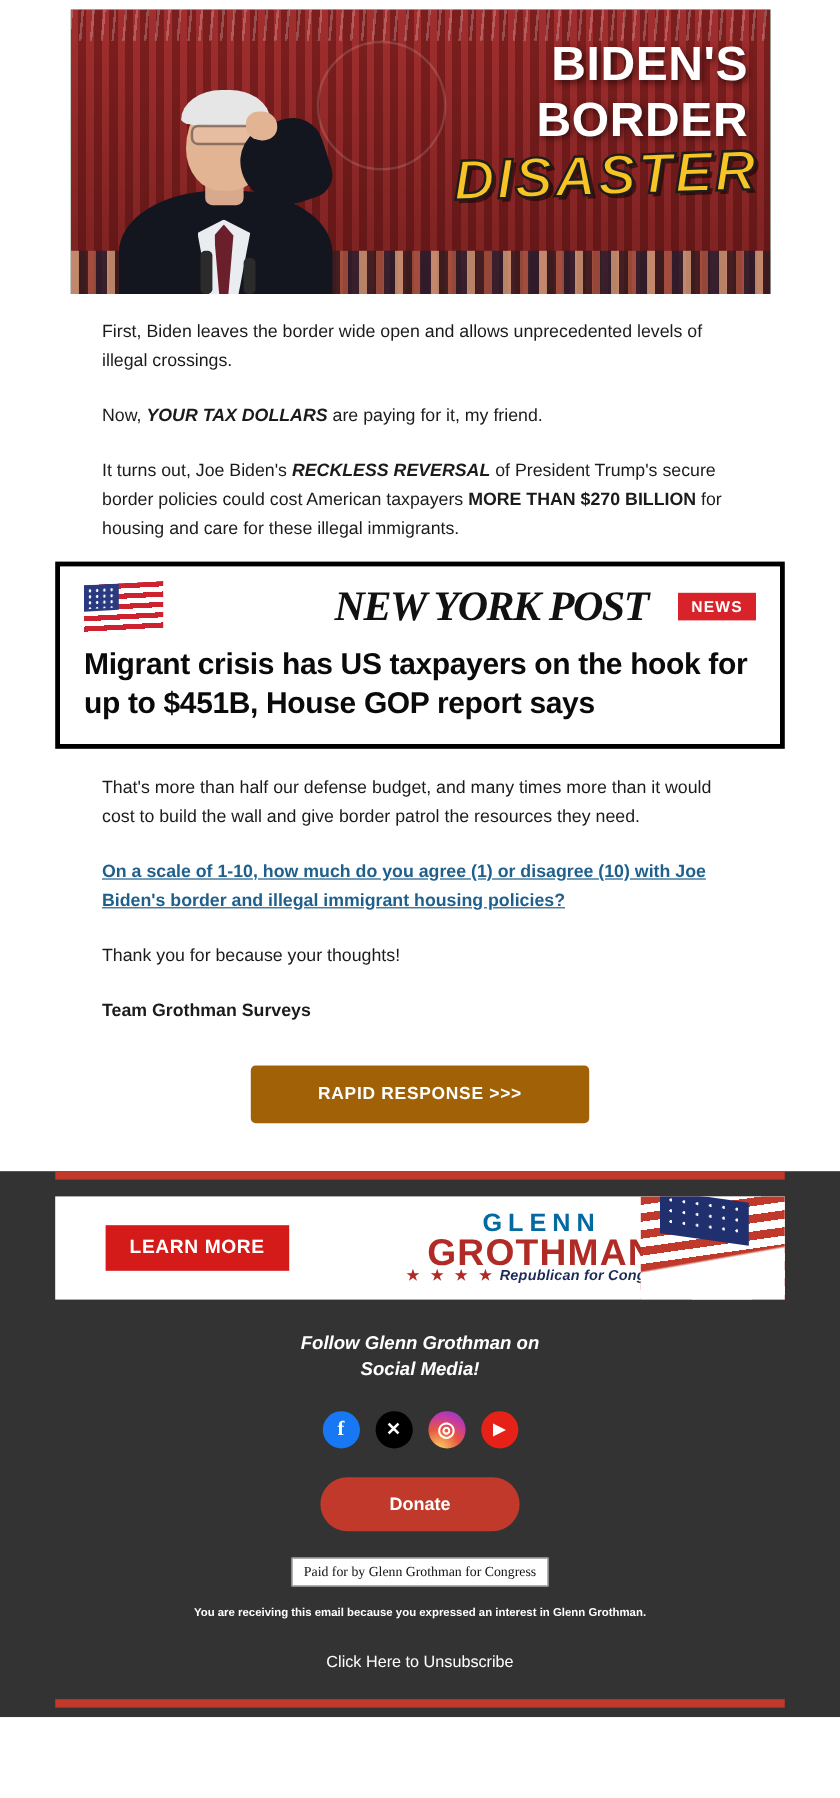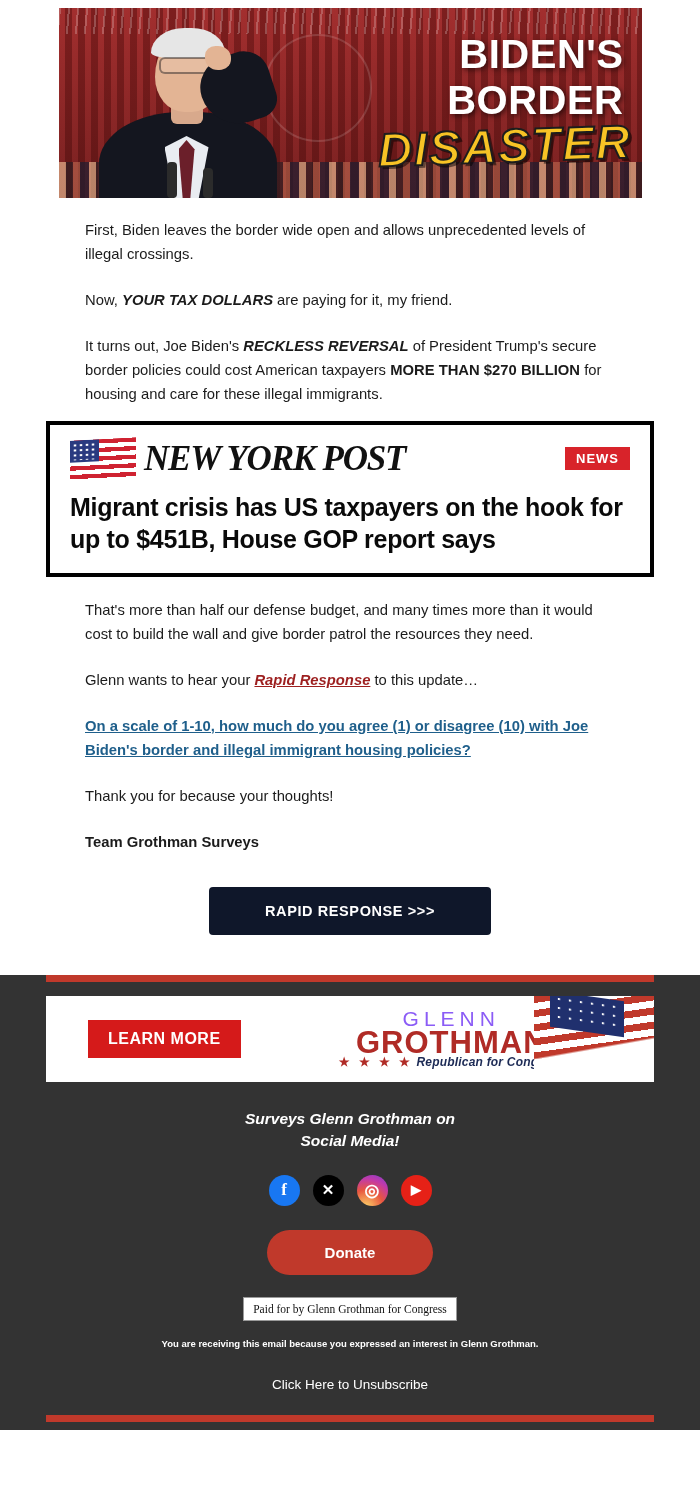--- a/index.html
+++ b/index.html
@@ -19,21 +19,21 @@
   }
 
   
   .hero-wrap {
     padding: 8px 0 0 0;
     display: flex;
     justify-content: center;
   }
   .hero {
     width: 583px;
-    height: 190px;
+    height: 237px;
     position: relative;
     overflow: hidden;
     background: #14532d;
   }
   .hero-bg {
     position: absolute;
     inset: 0;
     background:
       linear-gradient(180deg, rgba(120,20,20,0.15) 0%, rgba(60,10,10,0.45) 100%),
       repeating-linear-gradient(90deg, #a33 0px, #a33 6px, #7e2020 6px, #7e2020 13px);
@@ -197,21 +197,22 @@
     padding: 14px 46px 0 46px;
   }
   .nypost {
     border: 4px solid #000;
     background: #fff;
     padding: 14px 20px 18px 20px;
   }
   .nypost-top {
     display: flex;
     align-items: center;
-    gap: 8px;
+    gap: 25px;
+    text-align: right;
   }
   .flag {
     width: 66px;
     height: 40px;
     position: relative;
     overflow: hidden;
     flex: none;
     background:
       repeating-linear-gradient(180deg, #cf2231 0 4.3px, #ffffff 4.3px 8.6px);
     transform: skewY(-3deg);
@@ -272,21 +273,21 @@
     line-height: 1.62;
   }
 
   
   .cta-wrap {
     padding: 32px 0 40px 0;
     display: flex;
     justify-content: center;
   }
   .cta {
-    background: #0f172a;
+    background: #a16207;
     color: #fff;
     font-weight: bold;
     font-size: 14.5px;
     letter-spacing: 0.6px;
     padding: 16px 56px;
     border-radius: 4px;
     border: none;
     cursor: pointer;
     font-family: "Liberation Sans", sans-serif;
   }
@@ -324,22 +325,22 @@
   }
   .brand {
     flex: 1;
     text-align: center;
     line-height: 0.94;
     padding-left: 8px;
   }
   .brand .g1 {
     font-size: 21px;
     letter-spacing: 5px;
-    color: #8b5cf6;
-    font-weight: normal;
+    color: #0369a1;
+    font-weight: bold;
   }
   .brand .g2 {
     font-size: 31px;
     letter-spacing: 1px;
     color: #b02b26;
     font-weight: bold;
   }
   .brand .g3 {
     font-size: 12px;
     color: #1c2a55;
@@ -510,21 +511,20 @@
         <div class="nypost-title">NEW YORK POST</div>
         <div class="nypost-badge">NEWS</div>
       </div>
       <div class="nypost-headline">Migrant crisis has US taxpayers on the hook for up to $451B, House GOP report says</div>
     </div>
   </div>
 
   <div class="body-copy">
     <p>That's more than half our defense budget, and many times more than it would cost to build the wall and give border patrol the resources they need.</p>
 
-    <p><span>Glenn wants to hear your </span><a class="rapid" href="#">Rapid Response</a><span> to this update…</span></p>
 
     <p><a class="question" href="#">On a scale of 1-10, how much do you agree (1) or disagree (10) with Joe Biden's border and illegal immigrant housing policies?</a></p>
 
     <p>Thank you for because your thoughts!</p>
 
     <p class="bold">Team Grothman Surveys</p>
   </div>
 
   <div class="cta-wrap">
     <button class="cta">RAPID RESPONSE &gt;&gt;&gt;</button>
@@ -539,21 +539,21 @@
         <div class="brand">
           <div class="g1">GLENN</div>
           <div class="g2">GROTHMAN</div>
           <div class="g3"><span class="stars">★ ★ ★ ★</span> <span>Republican for Congress</span></div>
         </div>
         <div class="banner-flag"></div>
       </div>
     </div>
 
     <div class="follow">
-      <div>Surveys Glenn Grothman on</div>
+      <div>Follow Glenn Grothman on</div>
       <div>Social Media!</div>
     </div>
 
     <div class="socials">
       <div class="soc fb">f</div>
       <div class="soc x">✕</div>
       <div class="soc ig">◎</div>
       <div class="soc yt">▶</div>
     </div>
 

